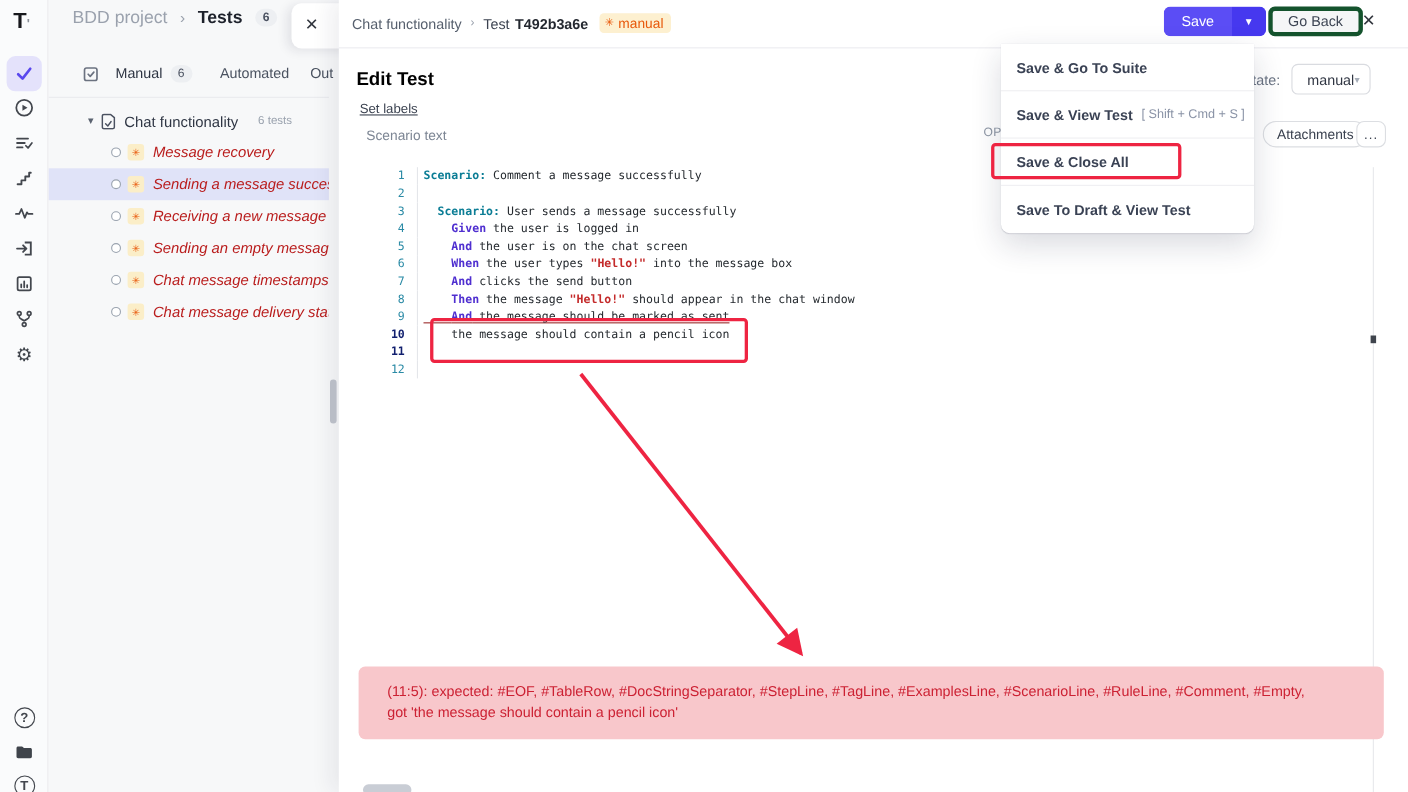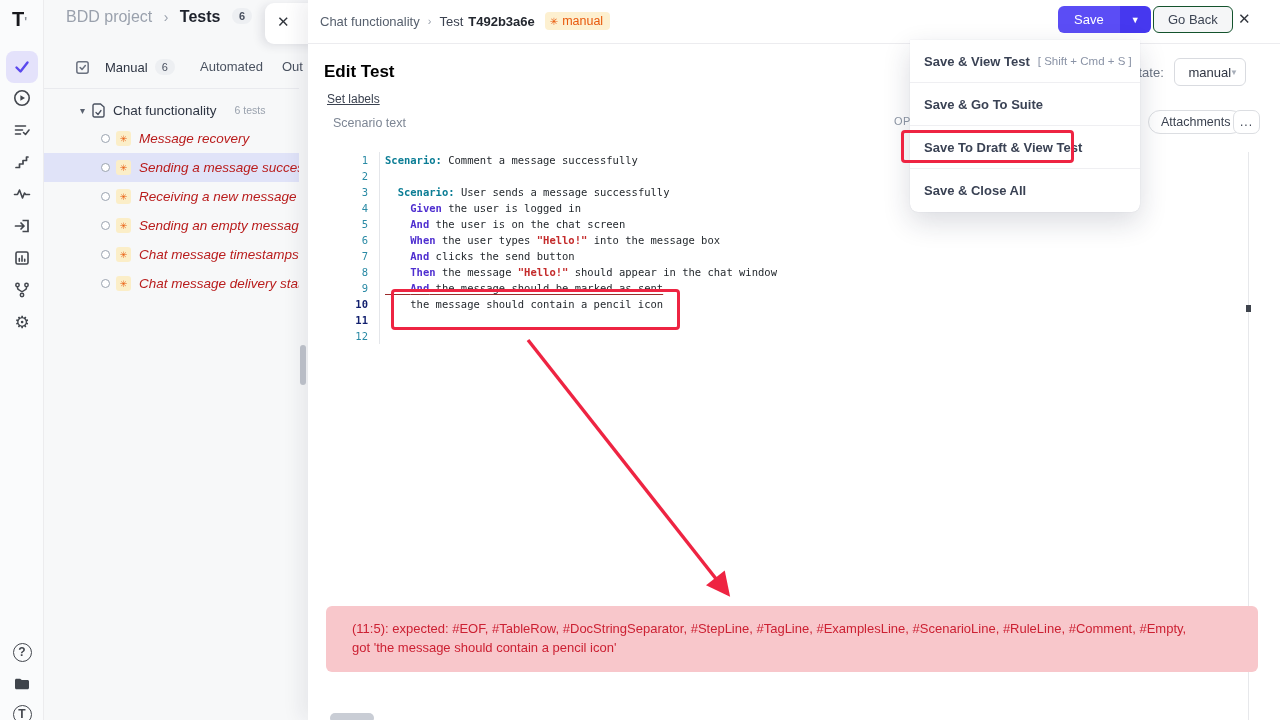--- a/index.html
+++ b/index.html
@@ -49,21 +49,21 @@
   #breadcrumb .b-suite { color:#57606e; }
   #breadcrumb .b-sep { color:#9aa1ad; margin:0 8px; font-size:11px; }
   #breadcrumb .b-test { color:#3b4250; margin-right:5px; }
   #breadcrumb .b-id { color:#23272f; font-weight:bold; }
   .manual-badge { display:inline-flex; align-items:center; background:#fdf0d0; border-radius:4px; padding:2px 7px 2px 5px; margin-left:10px; }
   .manual-badge .glyph { color:#e8590c; font-size:10px; margin-right:4px; }
   .manual-badge .txt { color:#e8590c; font-size:12.5px; font-weight:500; }
   #save-split { position:absolute; left:750px; top:6px; height:27px; border-radius:6px; overflow:hidden; display:flex; }
   #save-main { background:#5b4df5; color:#fff; font-size:13px; padding:0 16px; display:flex; align-items:center; cursor:pointer; }
   #save-arrow { background:#4638ef; color:#fff; width:31px; display:flex; align-items:center; justify-content:center; font-size:9px; cursor:pointer; }
-  #go-back-btn { position:absolute; left:845px; top:6px; height:27px; padding:0 14px; background:#f5f6f7; border:1px solid #14532d; border-radius:6px; font-size:13px; color:#3d4554; display:flex; align-items:center; cursor:pointer; }
+  #go-back-btn { position:absolute; left:845px; top:6px; height:27px; padding:0 14px; background:#f5f6f7; border:4px solid #14532d; border-radius:6px; font-size:13px; color:#3d4554; display:flex; align-items:center; cursor:pointer; }
   #panel-close { position:absolute; left:930px; top:10px; font-size:15px; color:#32363e; cursor:pointer; }
 
   #edit-title { position:absolute; left:16px; top:62px; font-size:17px; font-weight:bold; color:#000000;text-align:right; }
   #set-labels { position:absolute; left:19px; top:92px; font-size:12px; color:#3b4250; text-decoration:underline; cursor:pointer; }
   #scenario-label { position:absolute; left:25px; top:116px; font-size:12.5px; color:#7d8694; }
   #op-fragment { position:absolute; left:586px; top:115px; font-size:11px; letter-spacing:0.5px; color:#8d96a4; }
   #state-row { position:absolute; left:824px; top:58px; display:flex; align-items:center; }
   #state-label { font-size:13px; color:#6a7382; margin-right:10px; }
   #state-select { width:72px; height:28px; border:1px solid #d9dbe0; border-radius:6px; background:#fff; font-size:13px; color:#2f3542; display:flex; align-items:center; justify-content:center; position:relative; cursor:pointer; }
   #state-select .sel-chev { position:absolute; right:7px; top:9px; font-size:8px; color:#a7aeb9; }
@@ -294,31 +294,31 @@
 <div id="editor-right-tick" class="abs"></div>
 <div id="bottom-pill" class="abs"></div>
 
 <div id="error-box" class="abs">
   <div class="err-text">(11:5): expected: #EOF, #TableRow, #DocStringSeparator, #StepLine, #TagLine, #ExamplesLine, #ScenarioLine, #RuleLine, #Comment, #Empty,</div>
   <div class="err-text">got 'the message should contain a pencil icon'</div>
 </div>
 
 <div id="save-menu" class="abs">
     <div class="menu-item">
+      <span class="mi-label">Save &amp; Go To Suite</span>
+    </div>
+    <div class="menu-item">
       <span class="mi-label">Save &amp; View Test</span>
       <span class="mi-shortcut">[ Shift + Cmd + S ]</span>
     </div>
     <div class="menu-item">
-      <span class="mi-label">Save &amp; Go To Suite</span>
+      <span class="mi-label">Save &amp; Close All</span>
     </div>
     <div class="menu-item">
       <span class="mi-label">Save To Draft &amp; View Test</span>
-    </div>
-    <div class="menu-item">
-      <span class="mi-label">Save &amp; Close All</span>
     </div>
   </div>
 
 <div id="anno-box-menu" class="abs anno"></div>
 <div id="anno-box-line" class="abs anno"></div>
 <svg id="anno-arrow" class="abs anno" viewBox="0 0 1280 720">
   <defs>
     <marker id="arrowhead" markerWidth="9" markerHeight="8" refX="6.5" refY="4" orient="auto">
       <path d="M0.5,0.5 L7.5,4 L0.5,7.5 z" fill="#ee2442"></path>
     </marker>

